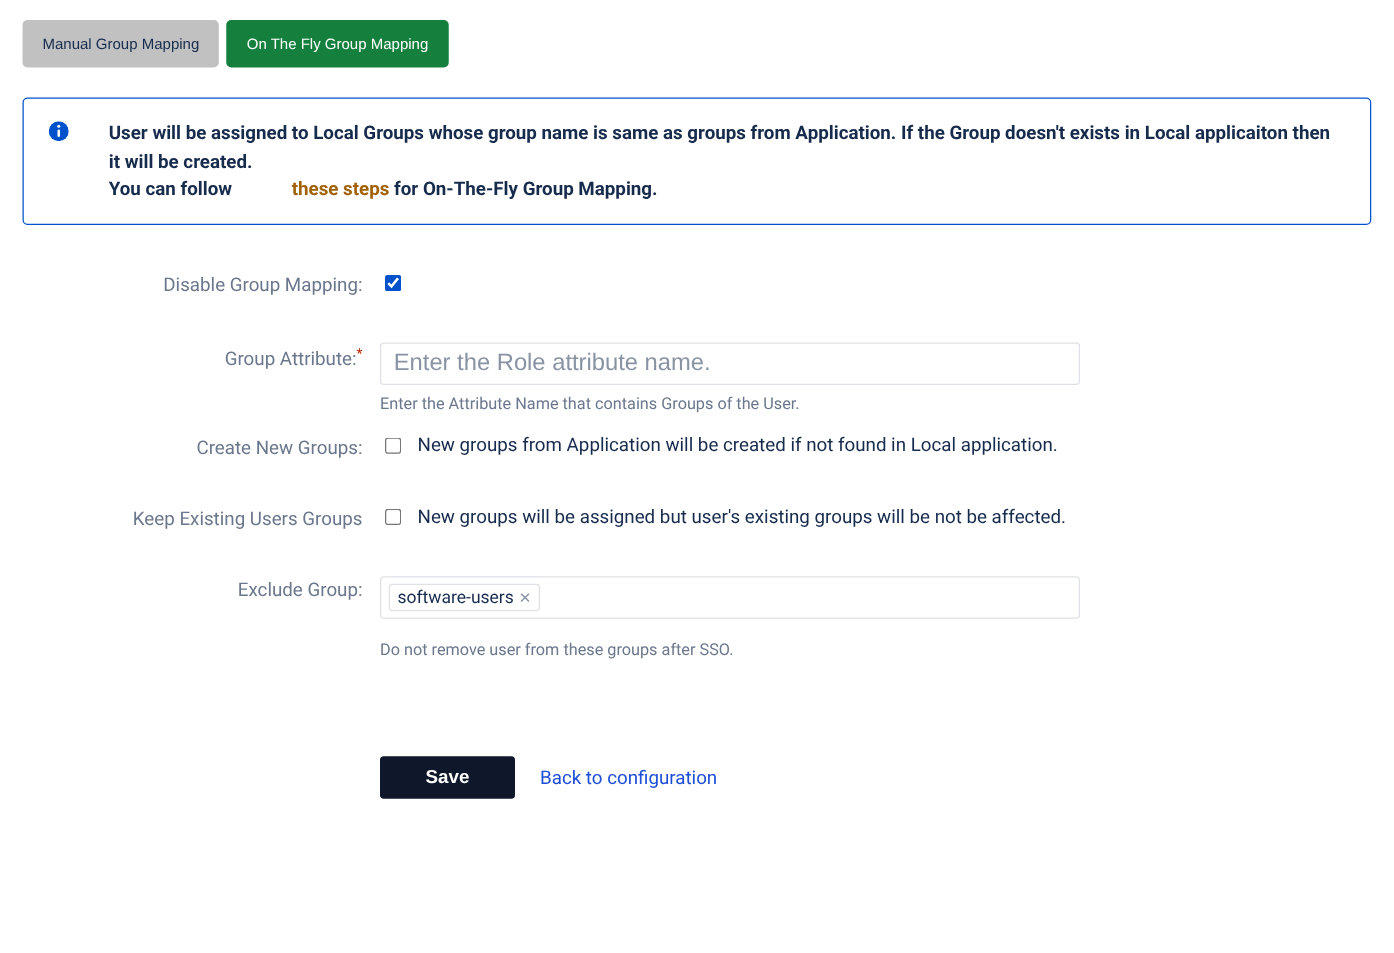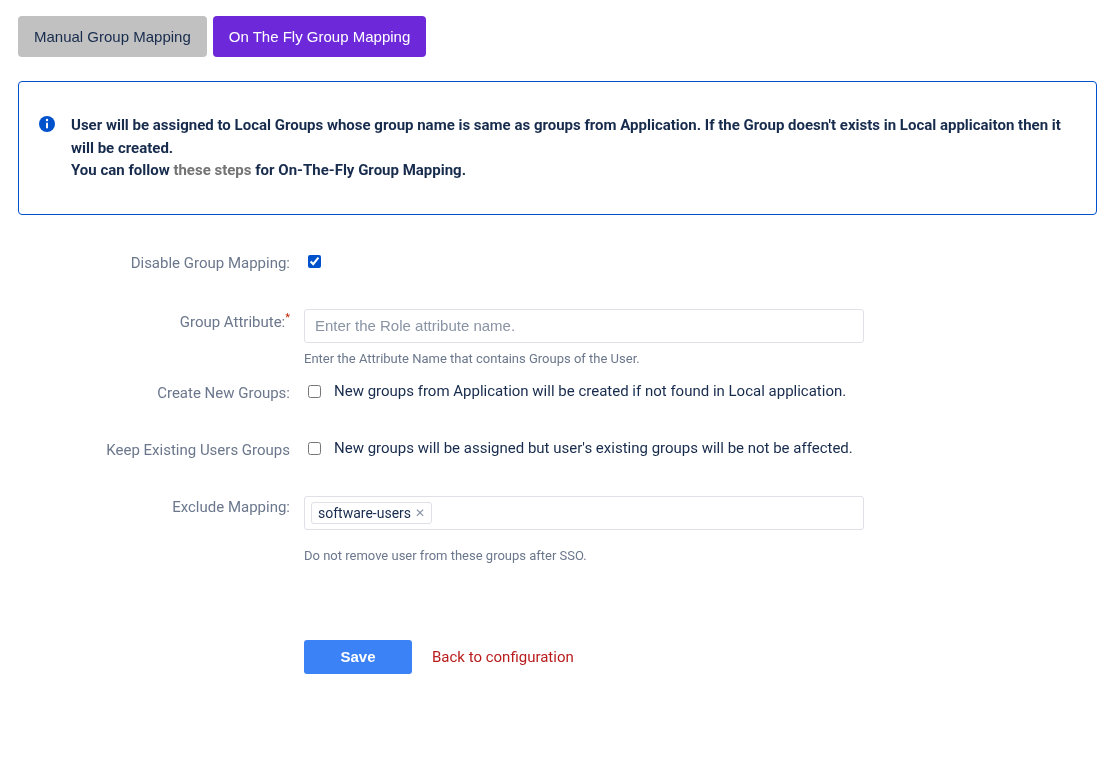--- a/index.html
+++ b/index.html
@@ -9,40 +9,40 @@
     font-family: -apple-system, BlinkMacSystemFont, "Segoe UI", Roboto, "Helvetica Neue", Arial, sans-serif;
     font-size: 14px;
     color: #172b4d;
     background: #fff;
     width: 1115px;
   }
   .tabs { display: flex; gap: 6px; margin-bottom: 24px; }
   .tab {
     padding: 12px 16px;
     border-radius: 4px;
-    font-size: 15px;
+    font-size: 12px;
     cursor: pointer;
     border: none;
     text-align: center;
   }
   .tab-inactive { background: #c1c1c1; color: #172b4d; }
-  .tab-active { background: #6d28d9; color: #fff; }
+  .tab-active { background: #15803d; color: #fff; }
 
   .info-panel {
     border: 1px solid #0052cc;
     border-radius: 4px;
-    padding: 32px 20px;
+    padding: 16px 20px;
     display: flex;
-    gap: 16px;
+    gap: 32px;
     margin-bottom: 28px;
   }
   .info-icon { flex: 0 0 auto; margin-top: 2px; }
   .info-body { flex: 1; color: #172b4d; font-size: 15px; line-height: 1.5; }
   .info-body .bold { font-weight: 700; }
-  .info-body a { color: #737373; text-decoration: none; font-weight: 700; }
+  .info-body a { color: #a16207; text-decoration: none; font-weight: 700; margin-left: 44px; }
 
   .form { padding: 0 0 0 0; }
   .form-row { display: flex; align-items: flex-start; margin-bottom: 14px; margin-top: 37px; }
   .form-label-col {
     width: 286px;
     text-align: right;
     padding-right: 14px;
     padding-top: 2px;
     color: #6b778c;
     font-size: 15px;
@@ -51,21 +51,21 @@
   .form-field-col { flex: 0 0 560px; color: #172b4d; }
   .chk-line { display: flex; align-items: center; gap: 10px; font-size: 15px; color: #172b4d; }
   .chk-line input[type="checkbox"] { width: 13px; height: 13px; accent-color: #0052cc; }
 
   .text-input {
     width: 100%;
     height: 34px;
     border: 1px solid #dfe1e6;
     border-radius: 3px;
     padding: 6px 10px;
-    font-size: 15px;
+    font-size: 19px;
     color: #172b4d;
   }
   .text-input::placeholder { color: #8993a4; }
   .help-text { color: #6b778c; font-size: 13px; margin-top: 8px; }
 
   .tag-input {
     width: 100%;
     min-height: 34px;
     border: 1px solid #dfe1e6;
     border-radius: 3px;
@@ -82,31 +82,31 @@
     border: 1px solid #dfe1e6;
     border-radius: 3px;
     padding: 2px 6px;
     font-size: 14px;
     color: #172b4d;
   }
   .tag-x { color: #8993a4; cursor: pointer; font-size: 12px; line-height: 1; }
 
   .actions { display: flex; align-items: center; gap: 20px; margin-top: 40px; }
   .btn-primary {
-    background: #3b82f6;
+    background: #0f172a;
     color: #fff;
     border: none;
     border-radius: 3px;
     width: 108px;
     height: 34px;
     font-size: 15px;
     font-weight: 600;
     cursor: pointer;
   }
-  .link { color: #b91c1c; text-decoration: none; font-size: 15px; cursor: pointer; }
+  .link { color: #1d4ed8; text-decoration: none; font-size: 15px; cursor: pointer; }
 </style>
 </head>
 <body>
 
 <div class="tabs">
   <button class="tab tab-inactive">Manual Group Mapping</button>
   <button class="tab tab-active">On The Fly Group Mapping</button>
 </div>
 
 <div class="info-panel">
@@ -158,21 +158,21 @@
     <div class="form-label-col">Keep Existing Users Groups</div>
     <div class="form-field-col">
       <label class="chk-line">
         <input type="checkbox" style="">
         <span>New groups will be assigned but user's existing groups will be not be affected.</span>
       </label>
     </div>
   </div>
 
   <div class="form-row" style="margin-bottom:6px;">
-    <div class="form-label-col">Exclude Mapping:</div>
+    <div class="form-label-col">Exclude Group:</div>
     <div class="form-field-col">
       <div class="tag-input">
         <span class="tag">
           <span>software-users</span>
           <span class="tag-x">✕</span>
         </span>
       </div>
     </div>
   </div>
 

